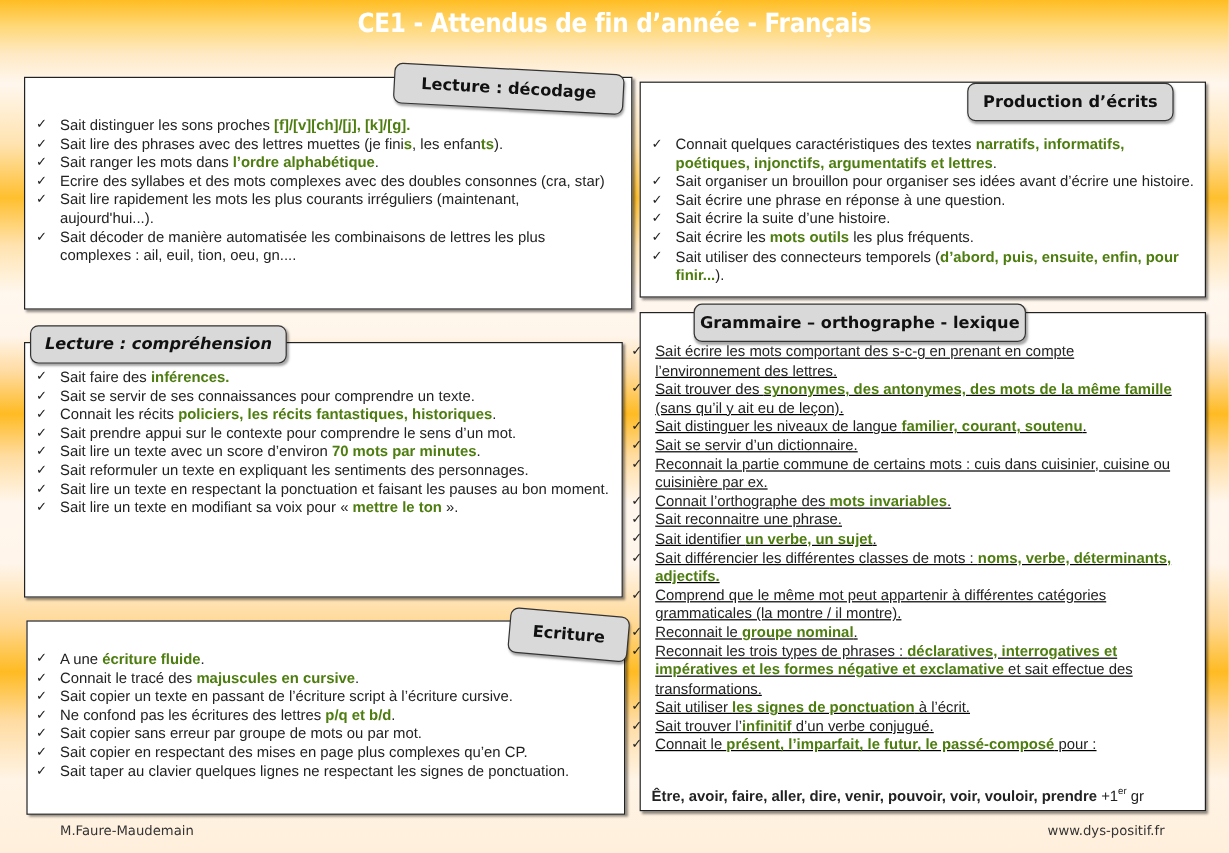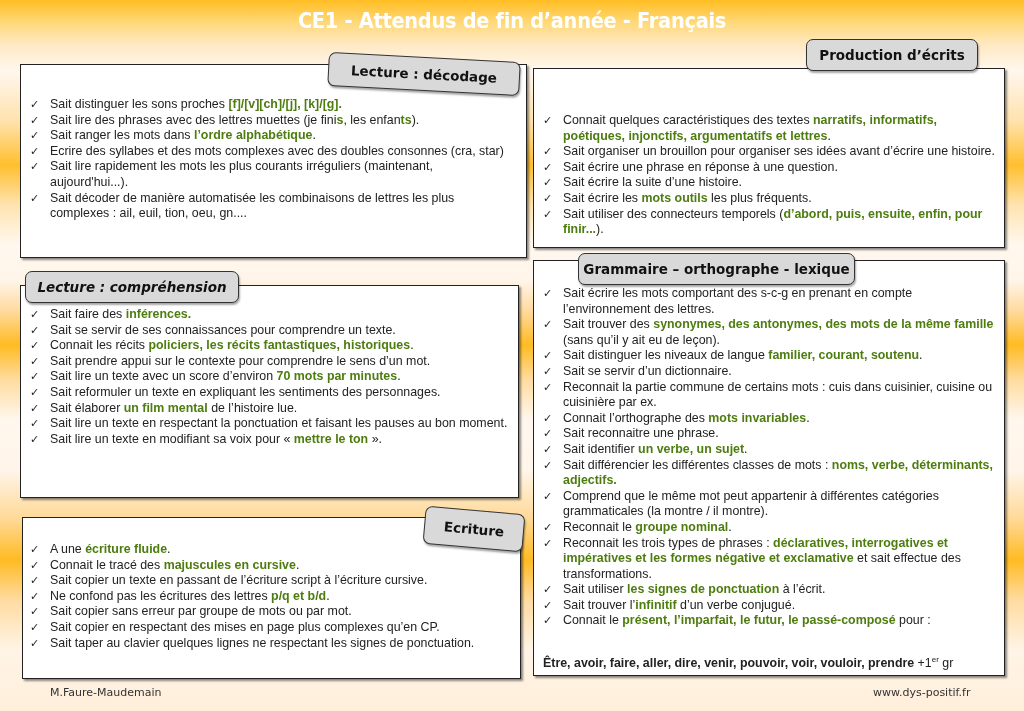--- a/index.html
+++ b/index.html
@@ -56,21 +56,20 @@
 <div class="tab" style="left:328px; top:57px; width:190px; height:32px; transform:rotate(3deg);">Lecture : décodage</div>
 
 <div class="box" style="left:20px; top:285px; width:497px; height:211px;"></div>
 <ul class="items" style="left:28px; top:307px; width:485px;">
     <li>Sait faire des <b>inférences.</b></li>
     <li>Sait se servir de ses connaissances pour comprendre un texte.</li>
     <li>Connait les récits <b>policiers, les récits fantastiques, historiques</b>.</li>
     <li>Sait prendre appui sur le contexte pour comprendre le sens d’un mot.</li>
     <li>Sait lire un texte avec un score d’environ <b>70 mots par minutes</b>.</li>
     <li>Sait reformuler un texte en expliquant les sentiments des personnages.</li>
-    <li>Sait élaborer <b>un film mental</b> de l’histoire lue.</li>
     <li>Sait lire un texte en respectant la ponctuation et faisant les pauses au bon moment.</li>
     <li>Sait lire un texte en modifiant sa voix pour « <b>mettre le ton</b> ».</li>
   </ul>
 <div class="tab" style="left:25px; top:271px; width:212px; height:30px;font-style:italic;">Lecture : compréhension</div>
 
 <div class="box" style="left:22px; top:517px; width:497px; height:160px;"></div>
 <ul class="items" style="left:28px; top:542px; width:485px;">
     <li>A une <b>écriture fluide</b>.</li>
     <li>Connait le tracé des <b>majuscules en cursive</b>.</li>
     <li>Sait copier un texte en passant de l’écriture script à l’écriture cursive.</li>
@@ -83,24 +82,24 @@
 
 <div class="box" style="left:533px; top:68px; width:470px; height:178px;"></div>
 <ul class="items" style="left:541px; top:93px; width:458px;margin-top:20px;">
     <li>Connait quelques caractéristiques des textes <b>narratifs, informatifs, poétiques, injonctifs, argumentatifs et lettres</b>.</li>
     <li>Sait organiser un brouillon pour organiser ses idées avant d’écrire une histoire.</li>
     <li>Sait écrire une phrase en réponse à une question.</li>
     <li>Sait écrire la suite d’une histoire.</li>
     <li>Sait écrire les <b>mots outils</b> les plus fréquents.</li>
     <li>Sait utiliser des connecteurs temporels (<b>d’abord, puis, ensuite, enfin, pour finir...</b>).</li>
   </ul>
-<div class="tab" style="left:806px; top:39px; width:170px; height:30px;">Production d’écrits</div>
+<div class="tab" style="left:806px; top:69px; width:170px; height:30px;">Production d’écrits</div>
 
 <div class="box" style="left:533px; top:260px; width:470px; height:414px;"></div>
-<ul class="items" style="left:541px; top:286px; width:458px;">
+<ul class="items" style="left:524px; top:286px; width:458px;text-decoration:underline;">
     <li>Sait écrire les mots comportant des s-c-g en prenant en compte l’environnement des lettres.</li>
     <li>Sait trouver des <b>synonymes, des antonymes, des mots de la même famille</b> (sans qu’il y ait eu de leçon).</li>
     <li>Sait distinguer les niveaux de langue <b>familier, courant, soutenu</b>.</li>
     <li>Sait se servir d’un dictionnaire.</li>
     <li>Reconnait la partie commune de certains mots : cuis dans cuisinier, cuisine ou cuisinière par ex.</li>
     <li>Connait l’orthographe des <b>mots invariables</b>.</li>
     <li>Sait reconnaitre une phrase.</li>
     <li>Sait identifier <b>un verbe, un sujet</b>.</li>
     <li>Sait différencier les différentes classes de mots : <b>noms, verbe, déterminants, adjectifs.</b></li>
     <li>Comprend que le même mot peut appartenir à différentes catégories grammaticales (la montre / il montre).</li>

